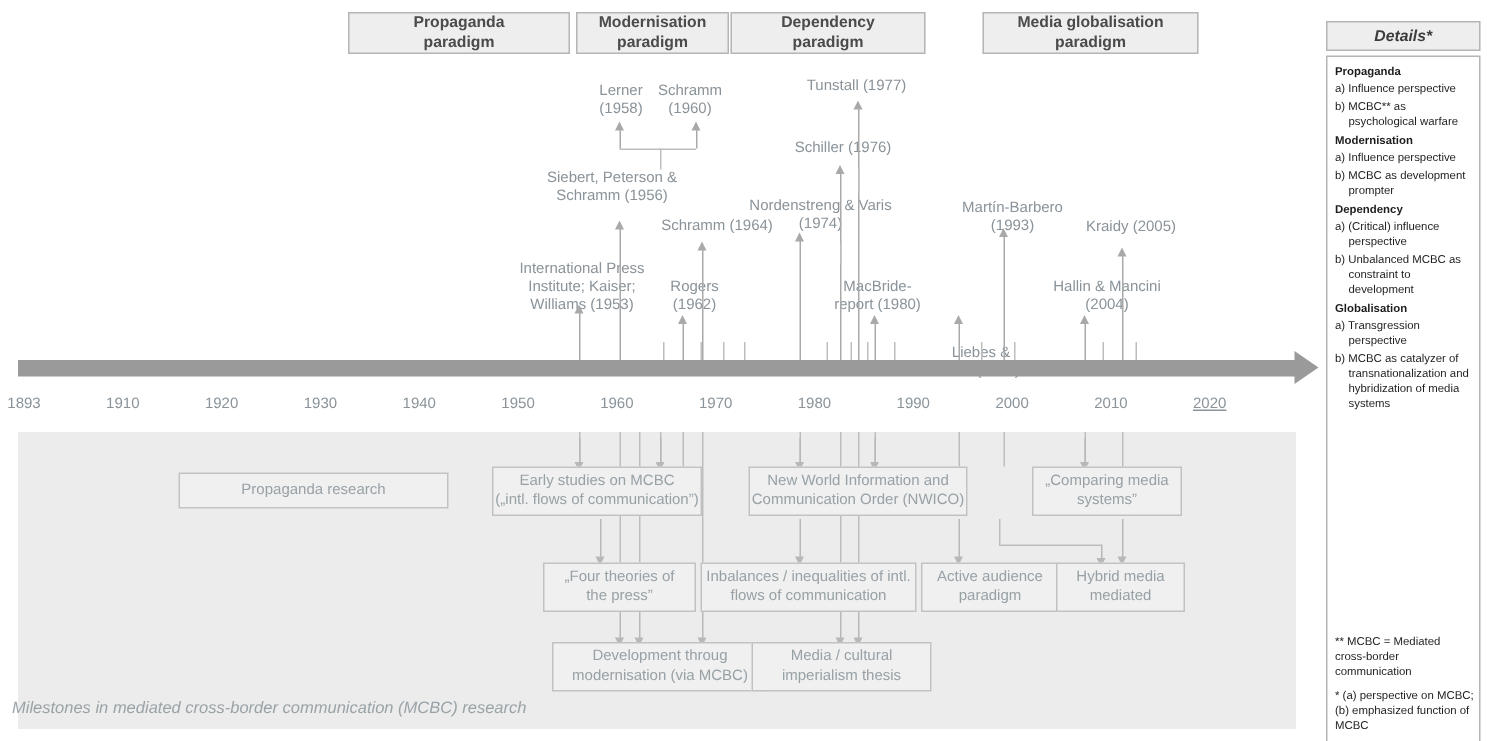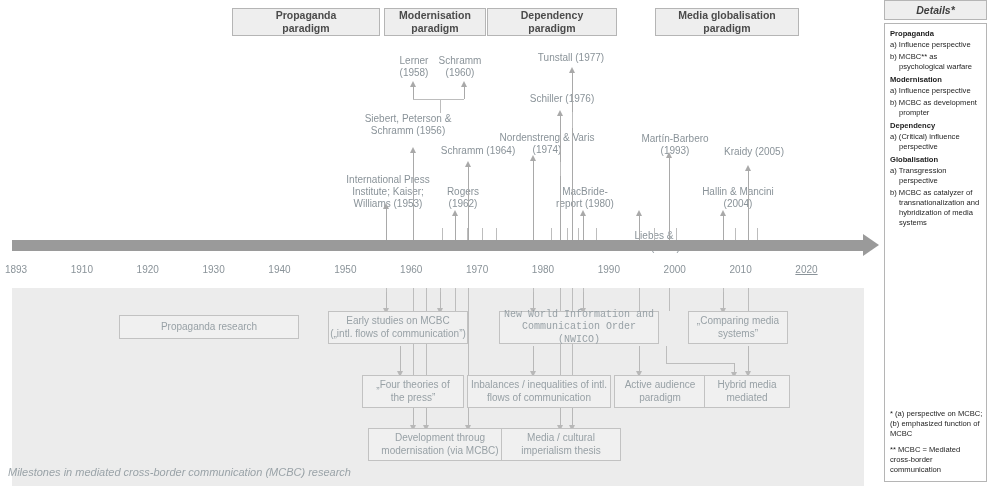--- a/index.html
+++ b/index.html
@@ -32,21 +32,21 @@
   .uparrow{position:absolute;width:1px;background:#a9a9a9;}
   .uparrow:before{content:"";position:absolute;left:-3px;top:-5px;width:0;height:0;
       border-left:3.5px solid transparent;border-right:3.5px solid transparent;
       border-bottom:6px solid #a9a9a9;}
   .dnarrow{position:absolute;width:1px;background:#b8b8b8;}
   .dnarrow:after{content:"";position:absolute;left:-3px;bottom:-5px;width:0;height:0;
       border-left:3.5px solid transparent;border-right:3.5px solid transparent;
       border-top:6px solid #b8b8b8;}
 
   
-  #details{position:absolute;left:884px;top:0;width:103px;height:450px;}
+  #details{position:absolute;left:884px;top:14px;width:103px;height:450px;}
   #details-head{position:absolute;left:0;top:0;width:103px;height:20px;background:#eeeeee;
       border:1px solid #b5b5b5;box-sizing:border-box;display:flex;align-items:center;
       justify-content:center;font-size:10.5px;font-weight:bold;font-style:italic;color:#3d3d3d;}
   #details-body{position:absolute;left:0;top:23px;width:103px;height:459px;background:#ffffff;
       border:1px solid #b5b5b5;box-sizing:border-box;padding:5px 5px 4px 5px;}
   .d-h{font-size:7.6px;font-weight:bold;color:#1d1d1d;margin-top:3px;margin-bottom:1px;line-height:1.3;}
   .d-h:first-child{margin-top:0;}
   .d-i{font-size:7.6px;color:#1d1d1d;line-height:1.32;margin-bottom:2px;
        padding-left:9px;text-indent:-9px;}
   .d-foot{font-size:7.6px;color:#1d1d1d;line-height:1.32;margin-top:6px;}
@@ -229,21 +229,21 @@
       <div>
         <div>Propaganda research</div>
       </div>
     </div>
     <div class="mbox" style="left: 328px; top: 311px; width: 140px; height: 33px;">
       <div>
         <div>Early studies on MCBC</div>
         <div>(„intl. flows of communication”)</div>
       </div>
     </div>
-    <div class="mbox" style="left: 499px; top: 311px; width: 160px; height: 33px; font-family: Liberation Mono, monospace;">
+    <div class="mbox" style="left: 499px; top: 311px; width: 146px; height: 33px;">
       <div>
         <div>New World Information and</div>
         <div>Communication Order (NWICO)</div>
       </div>
     </div>
     <div class="mbox" style="left: 688px; top: 311px; width: 100px; height: 33px;">
       <div>
         <div>„Comparing media</div>
         <div>systems”</div>
       </div>
@@ -292,22 +292,23 @@
   <div id="details-body">
     <div id="details-groups">
         <div class="d-h">Propaganda</div>
         <div class="d-i">a) Influence perspective</div>
         <div class="d-i">b) MCBC** as psychological warfare</div>
         <div class="d-h">Modernisation</div>
         <div class="d-i">a) Influence perspective</div>
         <div class="d-i">b) MCBC as development prompter</div>
         <div class="d-h">Dependency</div>
         <div class="d-i">a) (Critical) influence perspective</div>
+        <div class="d-i">b) Unbalanced MCBC as constraint to development</div>
         <div class="d-h">Globalisation</div>
         <div class="d-i">a) Transgression perspective</div>
         <div class="d-i">b) MCBC as catalyzer of transnationalization and hybridization of media systems</div>
       </div>
     <div id="foot-wrap">
+        <div class="d-foot">** MCBC = Mediated cross-border communication</div>
         <div class="d-foot">* (a) perspective on MCBC; (b) emphasized function of MCBC</div>
-        <div class="d-foot">** MCBC = Mediated cross-border communication</div>
       </div>
   </div>
 </div>
 
 </body></html>

